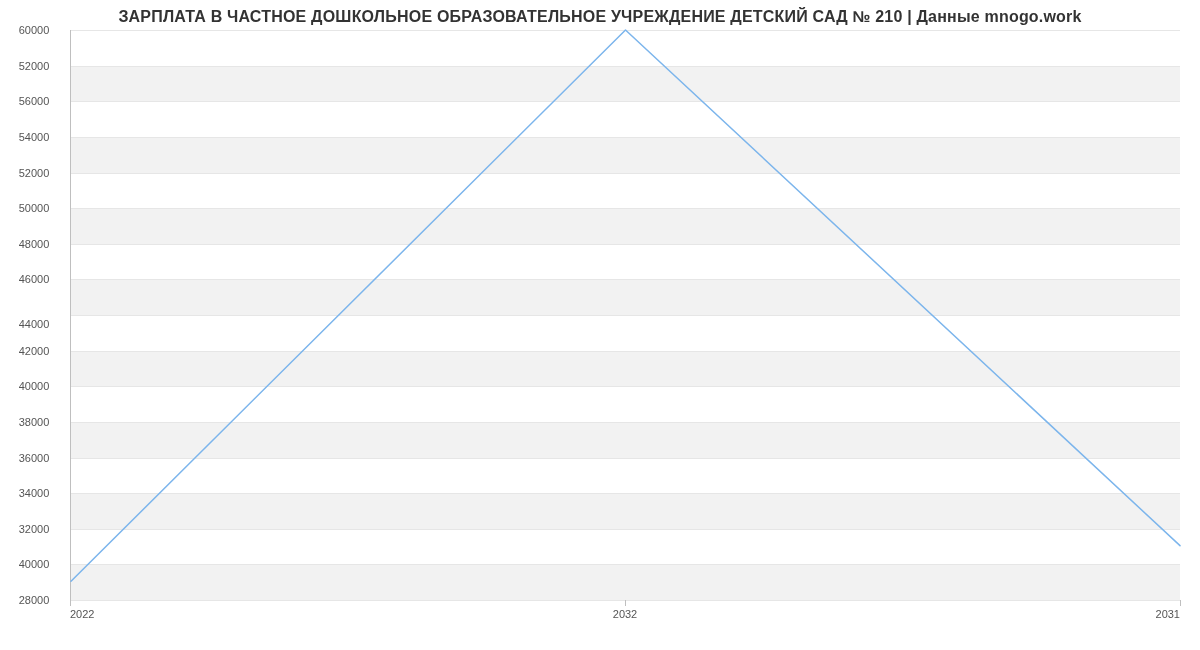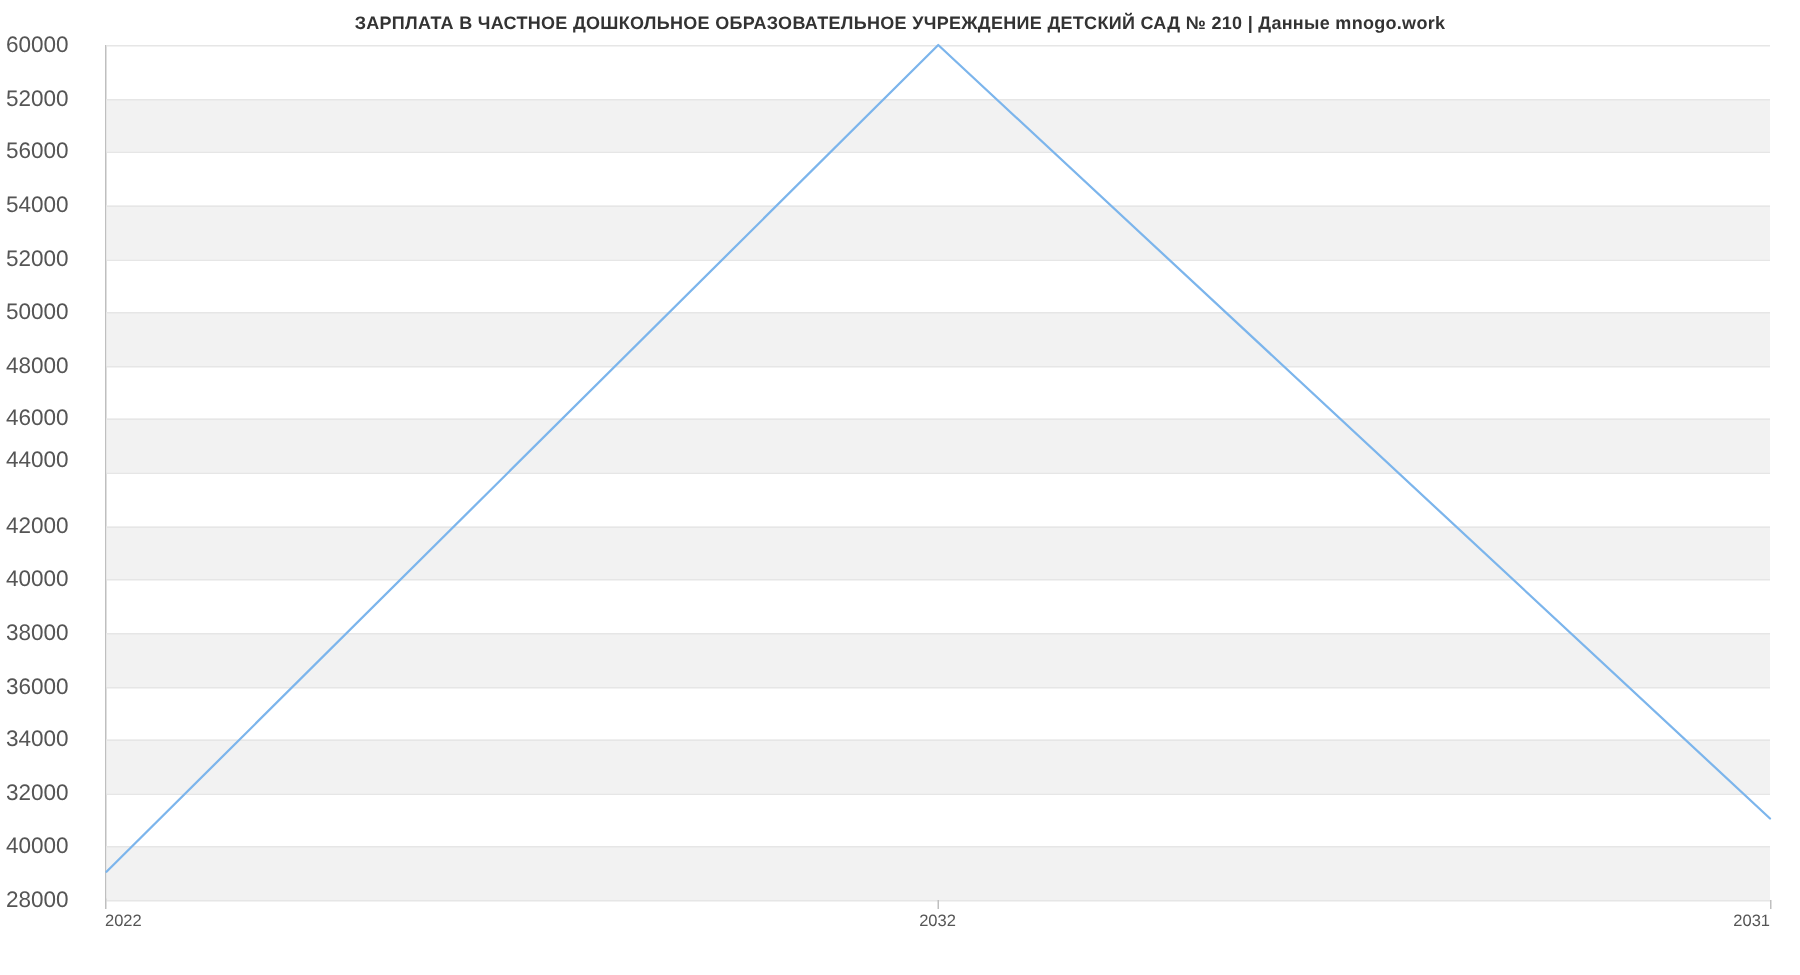--- a/index.html
+++ b/index.html
@@ -16,21 +16,21 @@
     position: relative;
     width: 1200px;
     height: 650px;
   }
   .title {
     position: absolute;
     top: 8px;
     left: 0;
     right: 0;
     text-align: center;
-    font-size: 12px;
+    font-size: 16px;
     font-weight: bold;
     color: #333333;
     letter-spacing: 0.2px;
   }
   .plot {
     position: absolute;
     left: 70px;
     top: 30px;
     width: 1110px;
     height: 570px;
@@ -47,23 +47,23 @@
   .gridline {
     position: absolute;
     left: 0;
     width: 100%;
     height: 0;
     border-top: 1px solid #e6e6e6;
   }
   .y-tick-label {
     position: absolute;
     width: 60px;
-    text-align: left;
+    text-align: center;
     left: 4px;
-    font-size: 15px;
+    font-size: 11px;
     color: #555555;
     transform: translateY(-50%);
   }
   .x-tick-label {
     position: absolute;
     font-size: 11px;
     color: #555555;
     transform: translateX(-50%);
   }
   .x-tick-mark {
@@ -125,21 +125,21 @@
       </svg>
   </div>
 <div class="y-tick-label" style="top: 600px;">28000</div>
     <div class="y-tick-label" style="top: 564.375px;">40000</div>
     <div class="y-tick-label" style="top: 528.75px;">32000</div>
     <div class="y-tick-label" style="top: 493.125px;">34000</div>
     <div class="y-tick-label" style="top: 457.5px;">36000</div>
     <div class="y-tick-label" style="top: 421.875px;">38000</div>
     <div class="y-tick-label" style="top: 386.25px;">40000</div>
     <div class="y-tick-label" style="top: 350.625px;">42000</div>
-    <div class="y-tick-label" style="top: 307px;">44000</div>
+    <div class="y-tick-label" style="top: 324px;">44000</div>
     <div class="y-tick-label" style="top: 279.375px;">46000</div>
     <div class="y-tick-label" style="top: 243.75px;">48000</div>
     <div class="y-tick-label" style="top: 208.125px;">50000</div>
     <div class="y-tick-label" style="top: 172.5px;">52000</div>
     <div class="y-tick-label" style="top: 136.875px;">54000</div>
     <div class="y-tick-label" style="top: 101.25px;">56000</div>
     <div class="y-tick-label" style="top: 65.625px;">52000</div>
     <div class="y-tick-label" style="top: 30px;">60000</div>
     <div class="x-tick-mark" style="left: 70px; top: 600px;"></div>
     <div class="x-tick-label" style="left: 70px; top: 608px; transform: translateX(0px);">2022</div>

